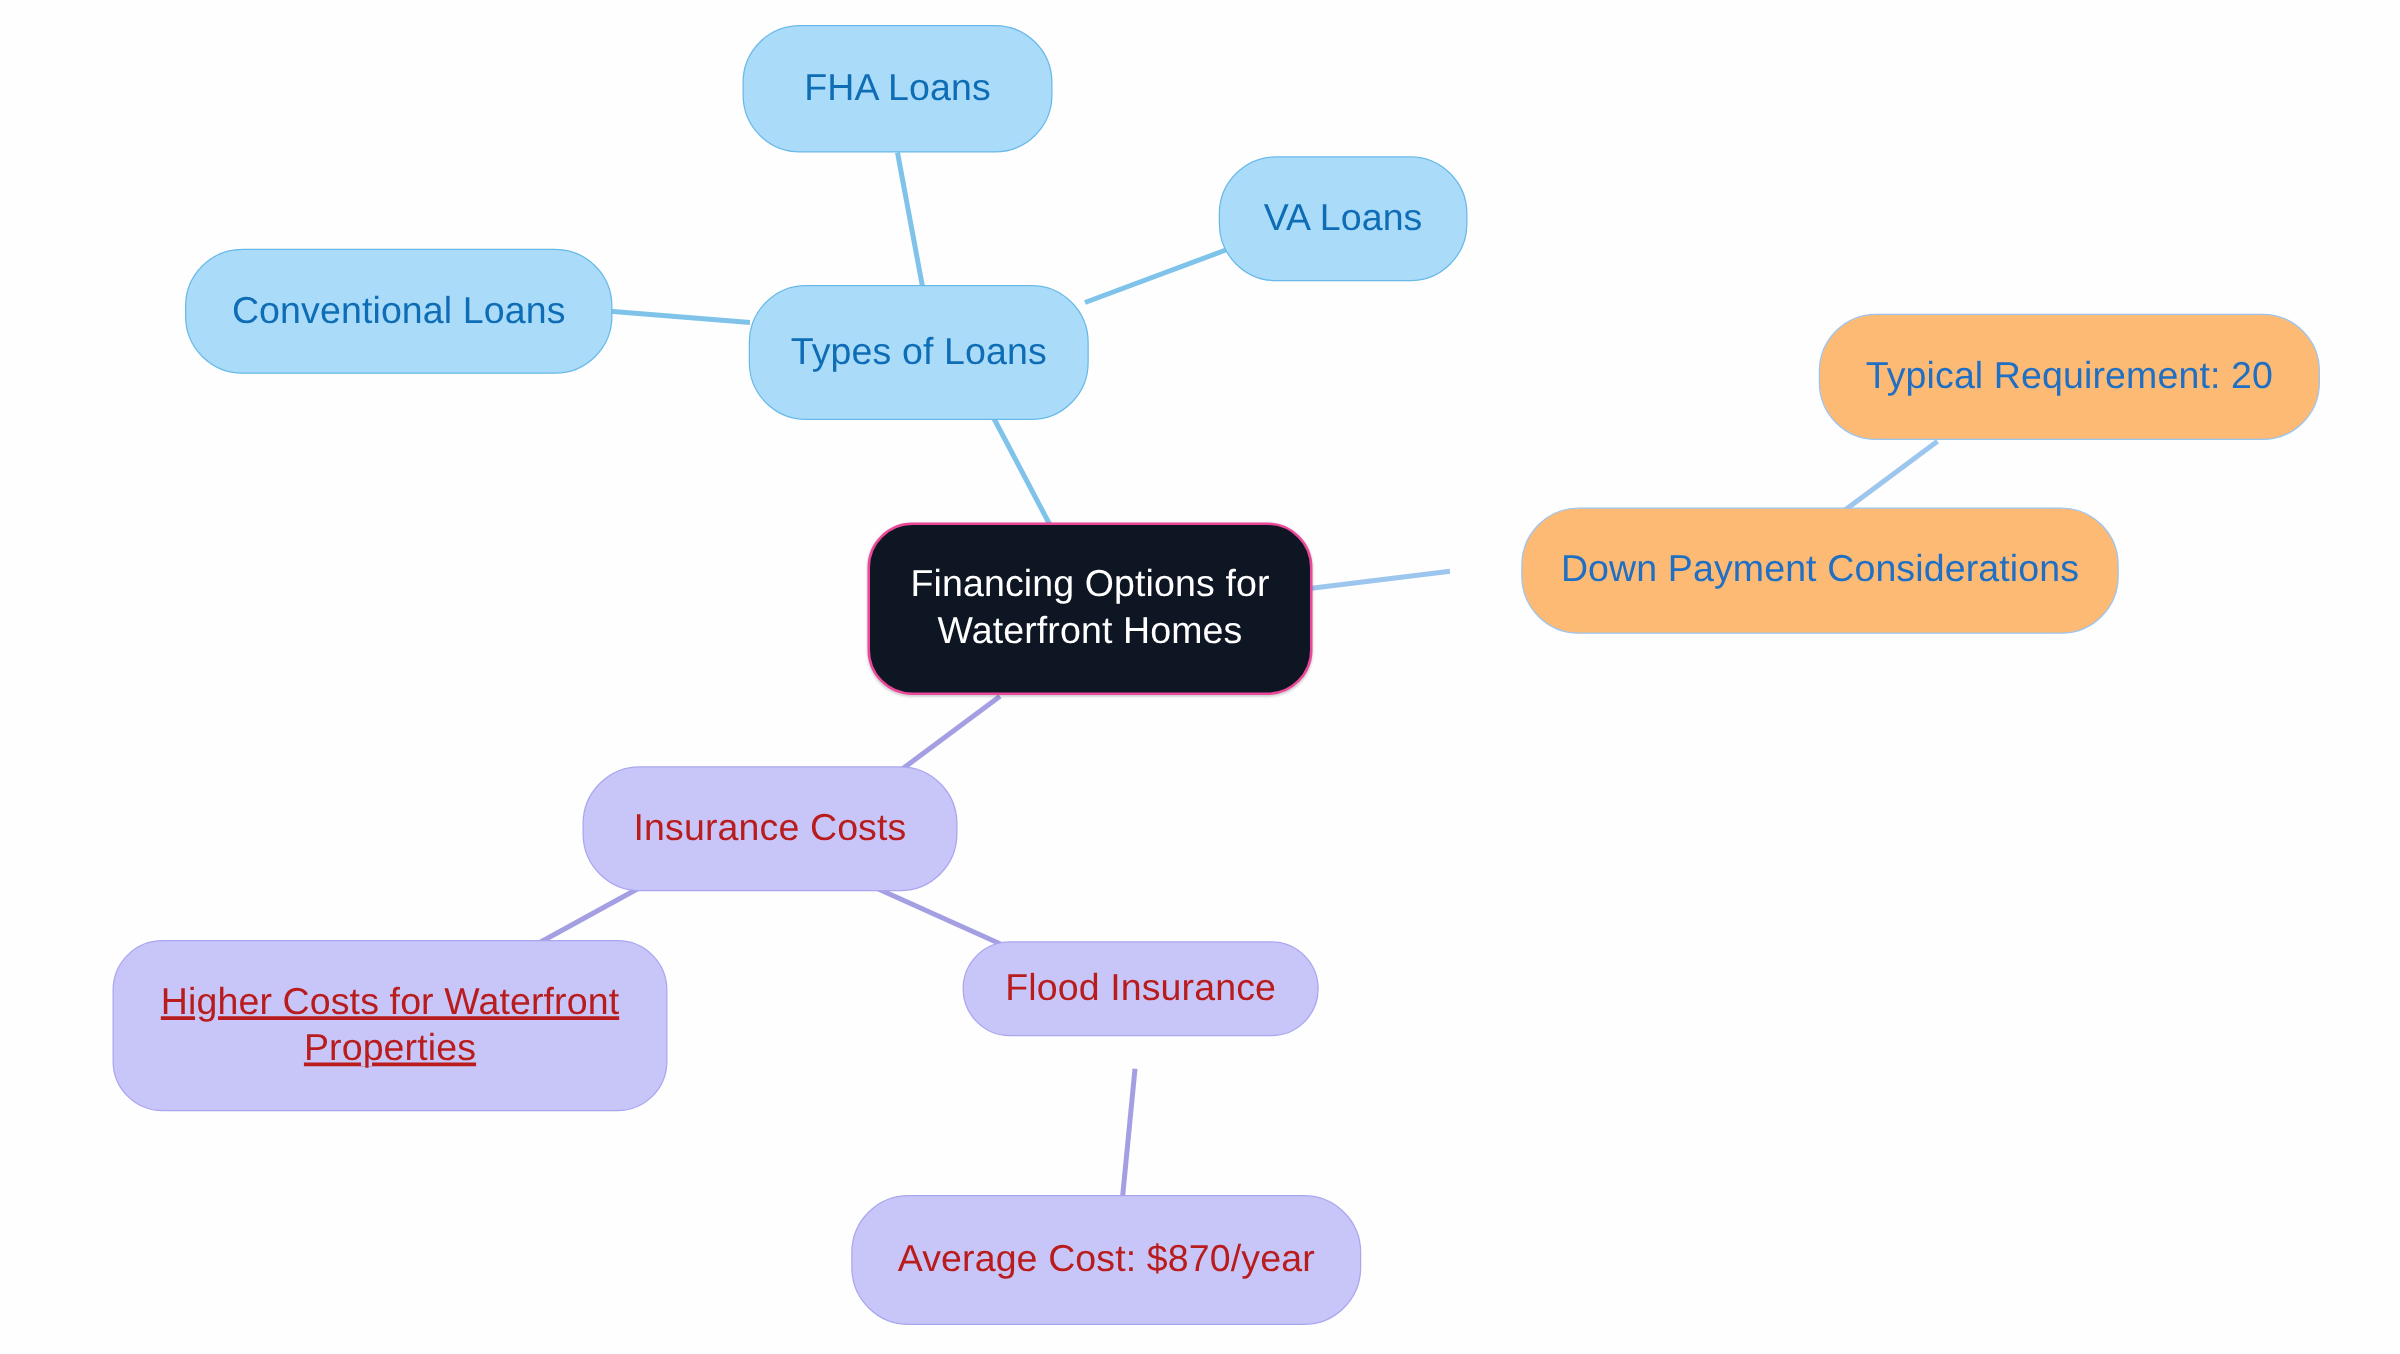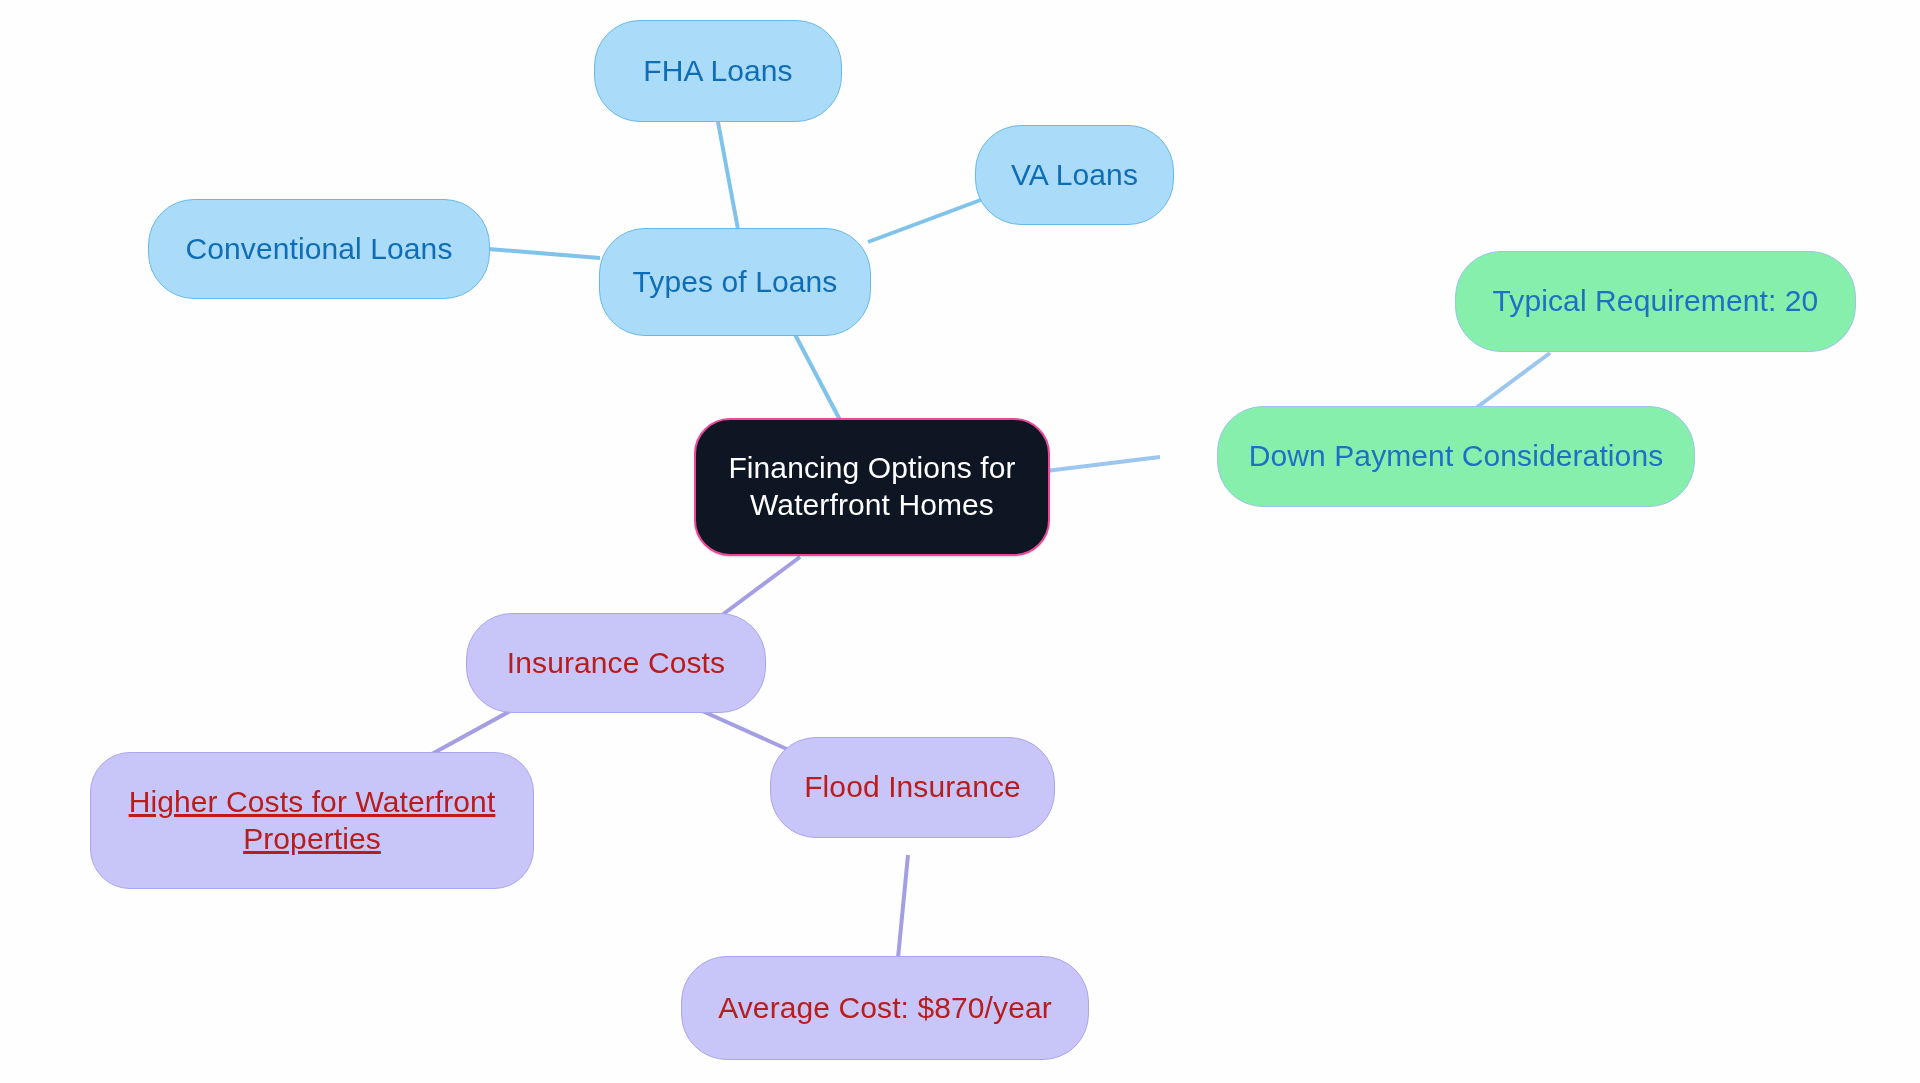--- a/index.html
+++ b/index.html
@@ -46,21 +46,21 @@
     border-radius: 36px;
     box-shadow: 0 1px 2px rgba(0,0,0,0.18);
   }
   .node-blue {
     background: #aadcfa;
     border: 1.6px solid #69b9e8;
     color: #0f6db5;
     font-size: 30px;
   }
   .node-lightblue {
-    background: #86efac;
+    background: #fdba74;
     border: 1.6px solid #9bc4ee;
     color: #1f6fc4;
     font-size: 30px;
   }
   .node-purple {
     background: #c8c6f8;
     border: 1.6px solid #a9a6ef;
     color: #b91c1c;
     font-size: 30px;
   }
@@ -124,21 +124,21 @@
 
   <div class="node node-purple" style="left:466px; top:613px; width:300px; height:100px;">
     <span>Insurance Costs</span>
   </div>
 
   <div class="node node-purple" style="left:90px; top:752px; width:444px; height:137px; border-radius:40px;text-decoration:underline;">
     <span>Higher Costs for Waterfront
 Properties</span>
   </div>
 
-  <div class="node node-purple" style="left:770px; top:737px; width:285px; height:101px;">
+  <div class="node node-purple" style="left:770px; top:753px; width:285px; height:76px;">
     <span>Flood Insurance</span>
   </div>
 
   <div class="node node-purple" style="left:681px; top:956px; width:408px; height:104px;">
     <span>Average Cost: $870/year</span>
   </div>
 
 </div>
 
 </body></html>

